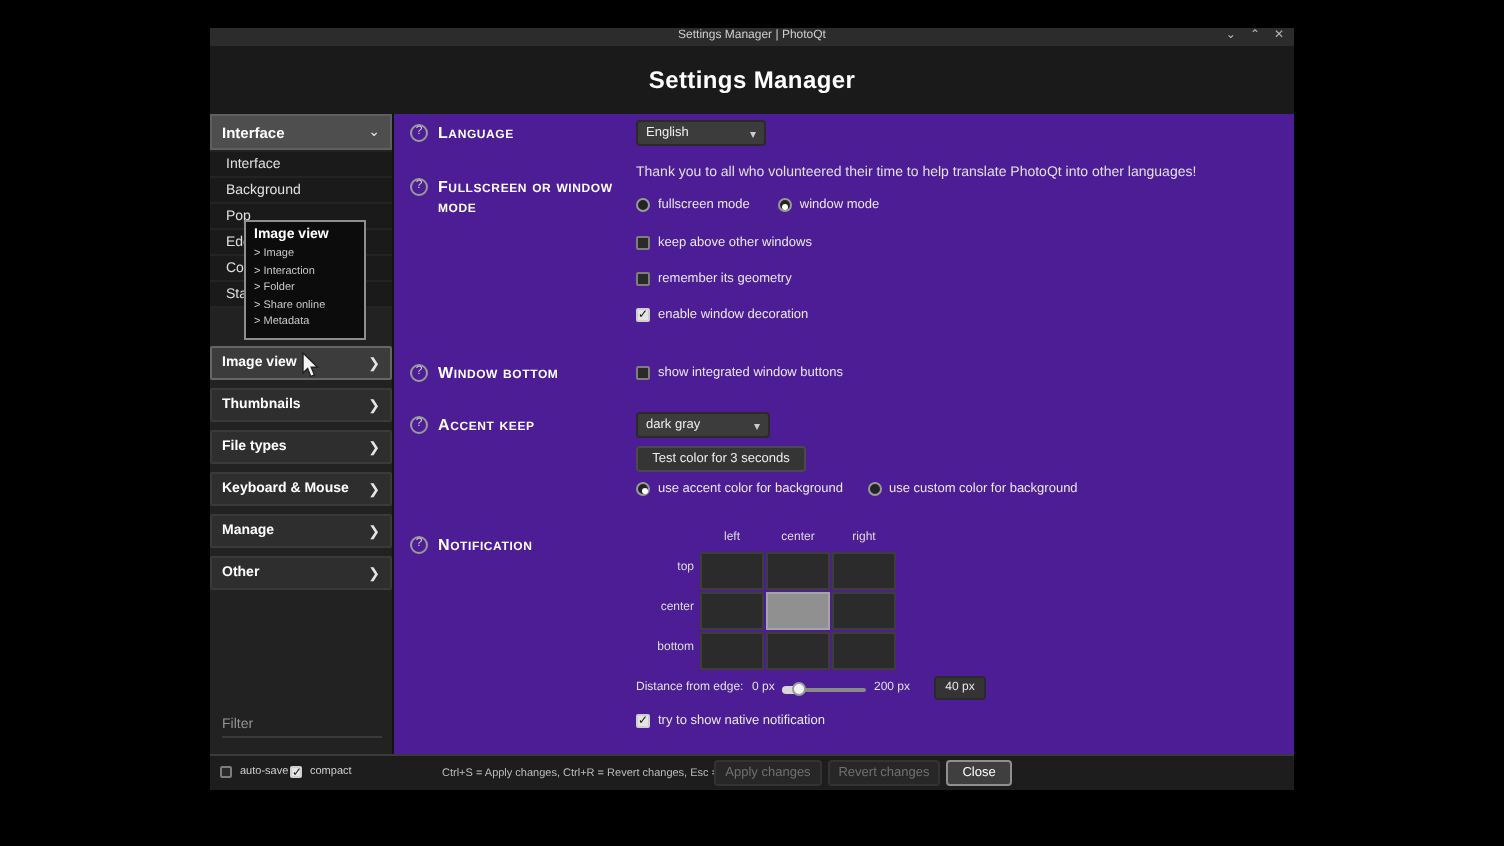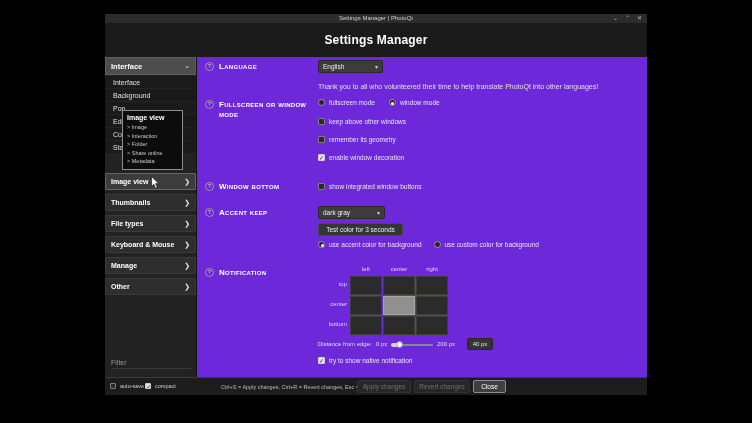--- a/index.html
+++ b/index.html
@@ -43,21 +43,21 @@
   
   .sb-tooltip { position:absolute; left:17px; top:53px; width:61px; background:#0c0c0c;
                 border:1px solid #8e8e8e; padding:3px 2px 3px 4px; z-index:10; }
   .tt-title { font-size:7px; font-weight:bold; color:#fff; margin-bottom:2px; white-space:nowrap; }
   .tt-item { font-size:5.5px; color:#c8c8c8; line-height:8.5px; white-space:nowrap; }
 
   
   .cursor { position:absolute; left:46px; top:119px; width:9px; height:13px; z-index:12; }
 
   
-  .main { flex:1 1 auto; position:relative; background:#6d28d9; overflow:hidden; }
+  .main { flex:1 1 auto; position:relative; background:#4c1d95; overflow:hidden; }
   .sec-head { position:absolute; left:8px; display:flex; gap:5px; align-items:flex-start; width:102px; }
   .help { flex:0 0 auto; width:9px; height:9px; border:1px solid #9a9a9a; border-radius:50%;
           color:#cfcfcf; font-size:6px; line-height:7px; text-align:center; }
   .sec-title { font-size:8px; font-weight:bold; color:#fff; font-variant:small-caps;
                letter-spacing:.3px; line-height:10px; }
 
   .dropdown { position:absolute; height:13px; background:#3c3c3c; border:1px solid #2a2a2a;
               border-radius:2px; display:flex; align-items:center; justify-content:space-between;
               padding:0 4px; font-size:6.5px; color:#eee; }
   .dd-arrow { font-size:6px; color:#ccc; }
@@ -190,21 +190,21 @@
         <div class="sec-head" style="top:5px;">
           <span class="help">?</span>
           <span class="sec-title">Language</span>
         </div>
         <div class="dropdown" style="left:121px;top:3px;width:65px;">
           <span>English</span>
           <span class="dd-arrow">▾</span>
         </div>
         <div class="note" style="left:121px;top:26px;">Thank you to all who volunteered their time to help translate PhotoQt into other languages!</div>
 
-        <div class="sec-head" style="top:43px;">
+        <div class="sec-head" style="top:32px;">
           <span class="help">?</span>
           <span class="sec-title">Fullscreen or window mode</span>
         </div>
         <div class="radio-row" style="left:121px;top:42px;gap:14px;">
           <div class="radio">
             <span class="ring"></span>
             <span class="radio-label">fullscreen mode</span>
           </div>
           <div class="radio selected">
             <span class="ring"></span>

